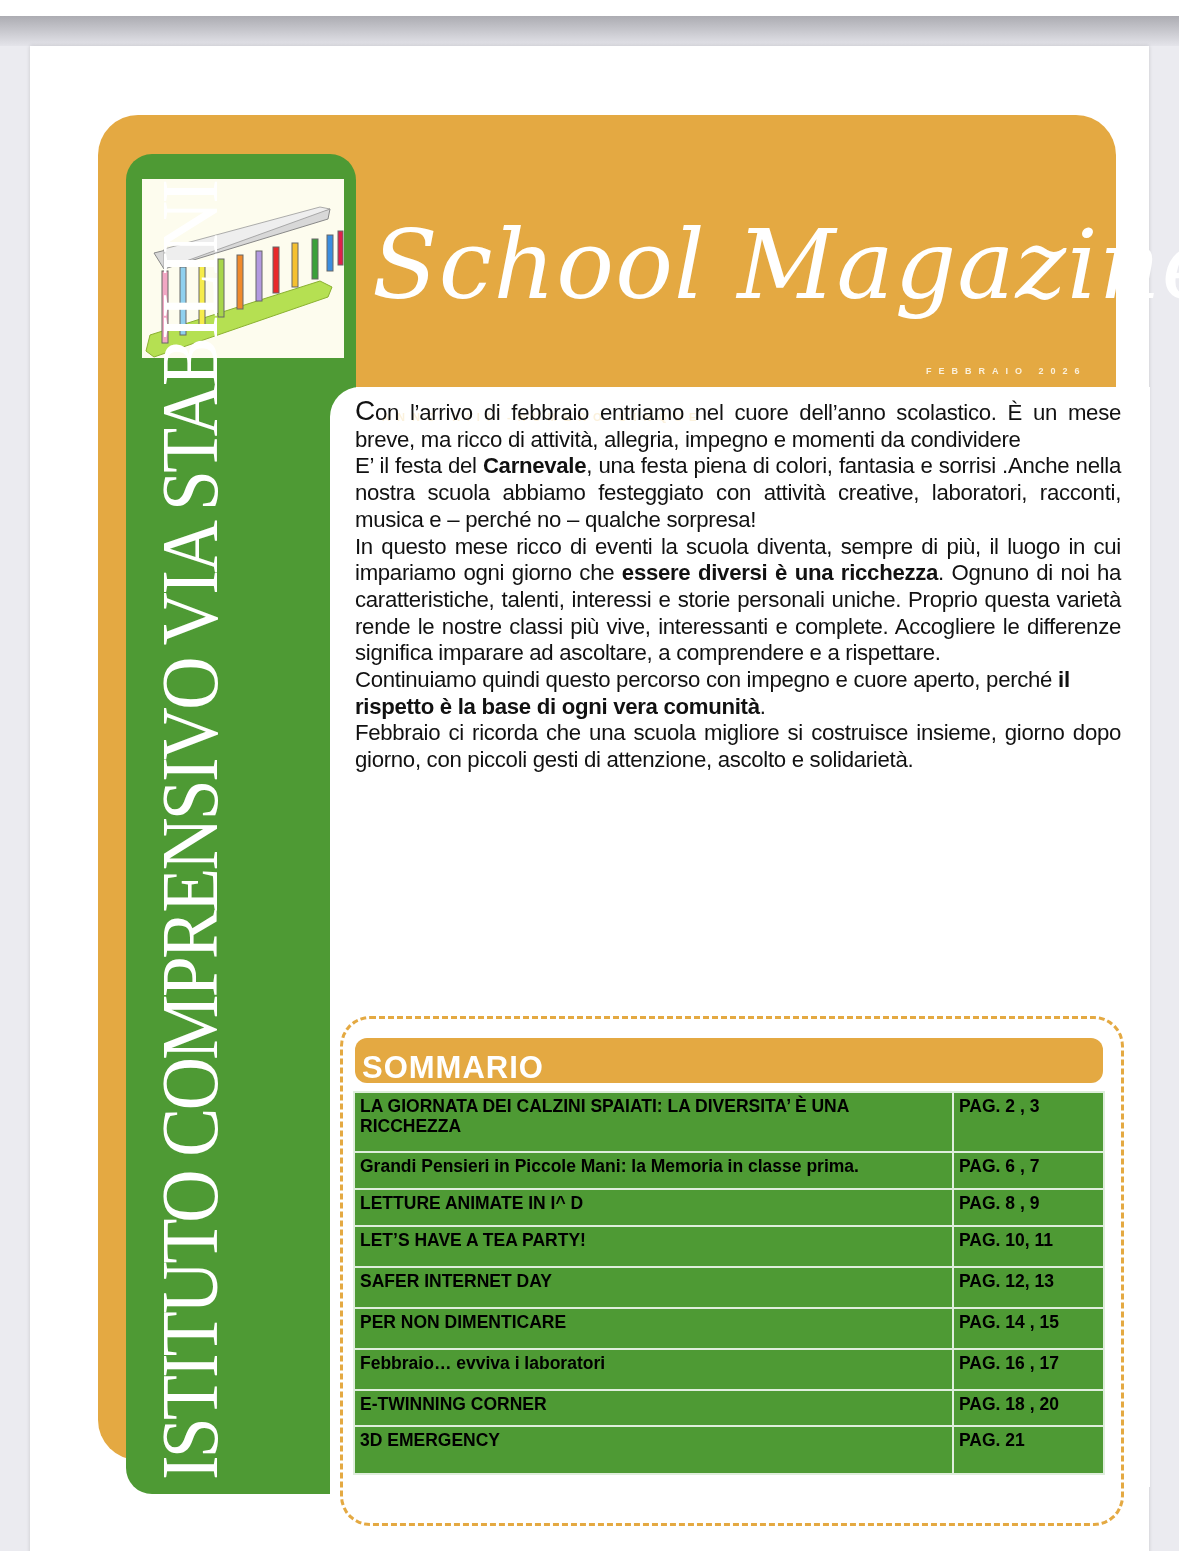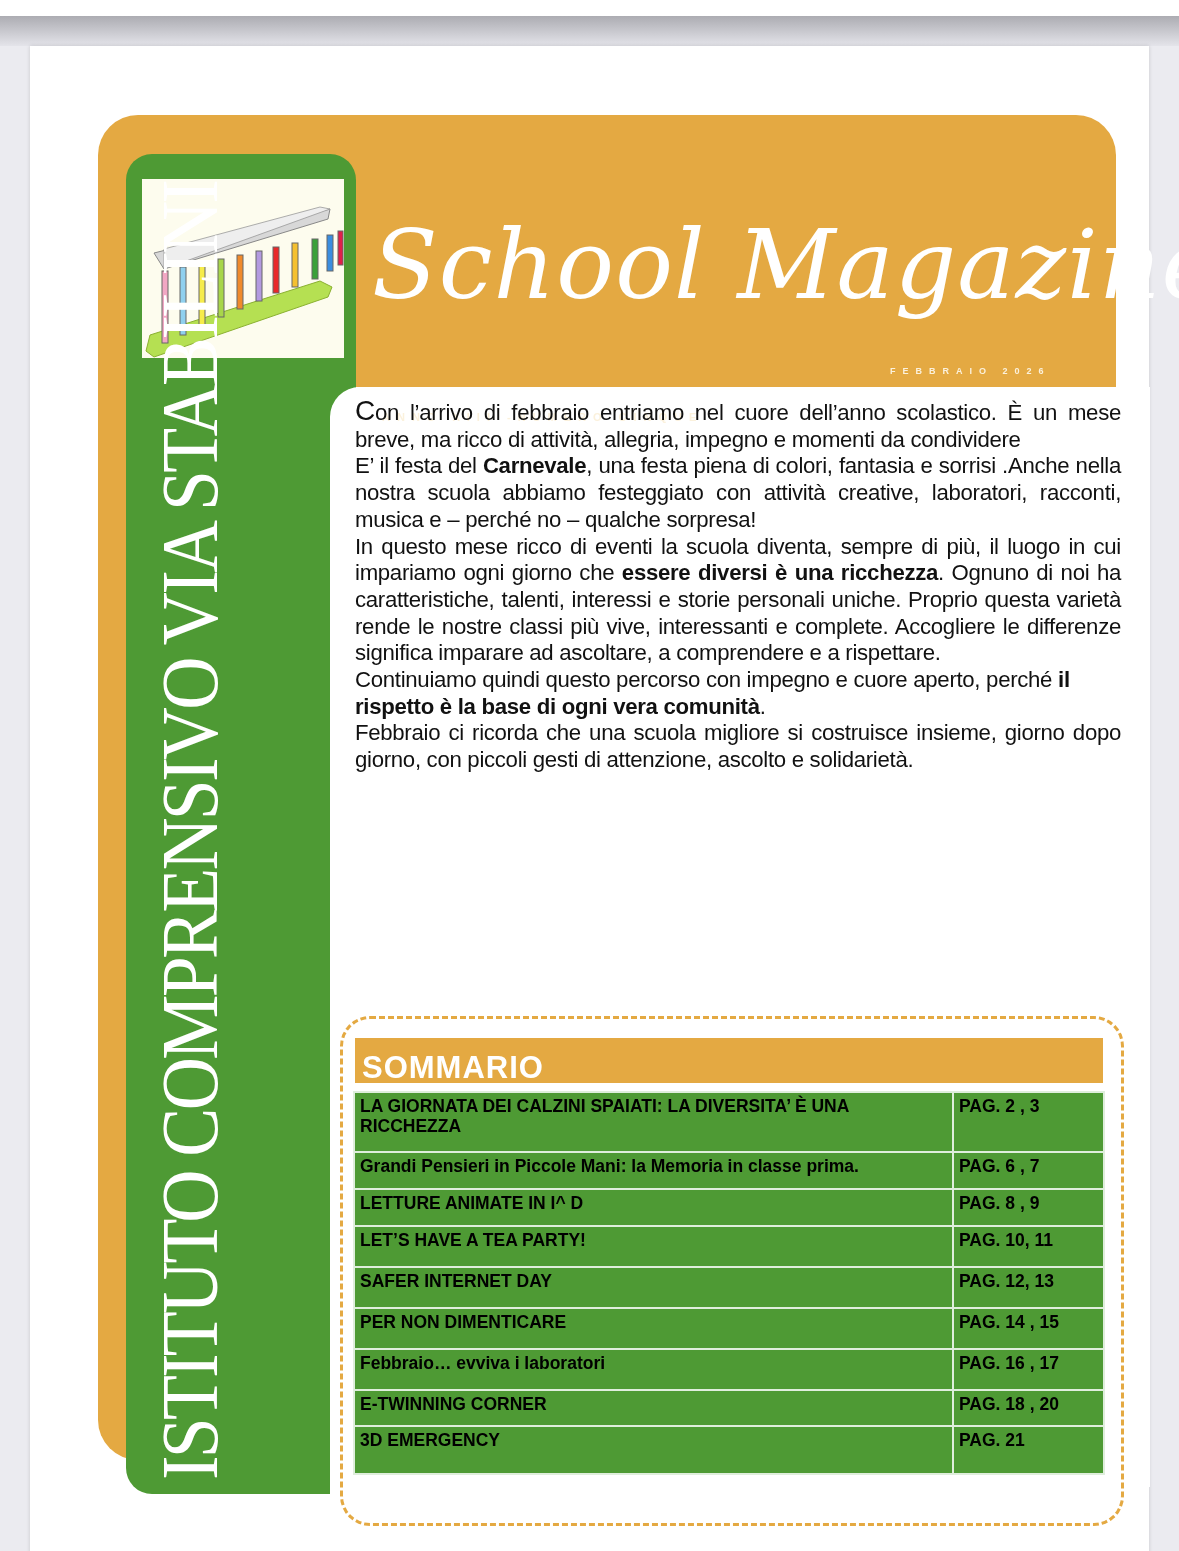--- a/index.html
+++ b/index.html
@@ -62,20 +62,21 @@
   }
   .intro p { margin:0; }
   .dropcap { font-size:28px; }
   .summary-frame {
     position:absolute; left:340px; top:1016px; width:784px; height:510px;
     border:3px dashed #e4a942; border-radius:30px; box-sizing:border-box;
   }
   .summary-head {
     position:absolute; left:355px; top:1038px; width:748px; height:45px;
     background:#e4a942;
+    border-radius:12px;
   }
   .summary-head span {
     position:absolute; left:7px; bottom:-3px; color:#ffffff; font-weight:bold;
     font-size:31px; letter-spacing:1px;
   }
   table.toc {
     position:absolute; left:353px; top:1091px; width:752px;
     border-collapse:collapse;
   }
   table.toc td {
@@ -114,21 +115,21 @@
       <rect x="150" y="64" width="6" height="44" fill="#f4c030"></rect>
       <rect x="170" y="60" width="6" height="40" fill="#3aa03a"></rect>
       <rect x="185" y="56" width="6" height="36" fill="#3a8de0"></rect>
       <rect x="196" y="52" width="5" height="34" fill="#e0204a"></rect>
     </g>
   </svg>
 </div>
 
 <div class="title">School Magazine</div>
 <div class="subline" style="left:382px;margin-top:45px;">ANNO XIII -NUMERO CINQUE</div>
-<div class="subline" style="left:890px; font-size:9px; letter-spacing:7px;">FEBBRAIO 2026</div>
+<div class="subline" style="left:926px; font-size:9px; letter-spacing:7px;">FEBBRAIO 2026</div>
 
 <div class="vertical-name">ISTITUTO COMPRENSIVO VIA STABILINI</div>
 
 <div class="intro">
   <p><span class="dropcap">C</span><span>on l’arrivo di febbraio entriamo nel cuore dell’anno scolastico. È un mese breve, ma ricco di attività, allegria, impegno e momenti da condividere</span></p>
   <p><span>E’ il festa del </span><b>Carnevale</b><span>, una festa piena di colori, fantasia e sorrisi .Anche nella nostra scuola abbiamo festeggiato  con attività creative, laboratori, racconti, musica e – perché no – qualche sorpresa!</span></p>
   <p><span>In questo mese ricco di eventi la scuola diventa, sempre di più, il luogo in cui impariamo ogni giorno che </span><b>essere diversi è una ricchezza</b><span>. Ognuno di noi ha caratteristiche, talenti, interessi e storie personali uniche. Proprio questa varietà rende le nostre classi più vive, interessanti e complete. Accogliere le differenze significa imparare ad ascoltare, a comprendere e a rispettare.</span></p>
   <p style="text-align:left;"><span>Continuiamo quindi questo percorso con impegno e cuore aperto, perché </span><b>il rispetto è la base di ogni vera comunità</b><span>.</span></p>
   <p>Febbraio ci ricorda che una scuola migliore si costruisce insieme, giorno dopo giorno, con piccoli gesti di attenzione, ascolto e solidarietà.</p>
 </div>

